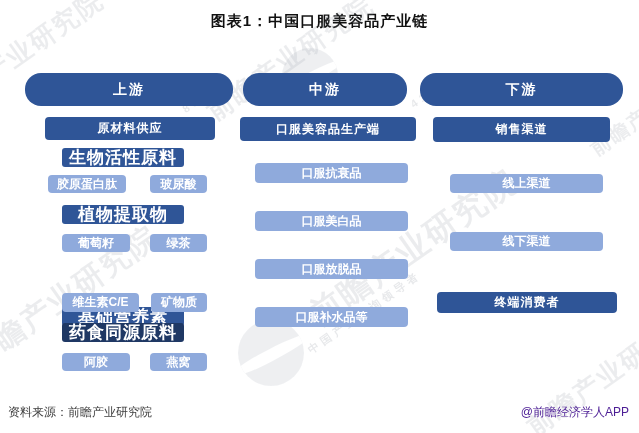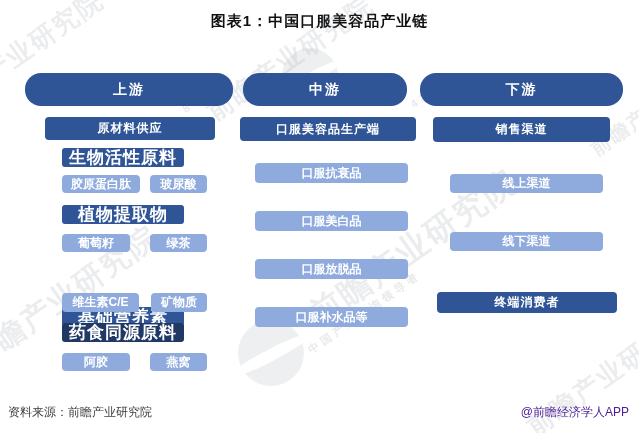--- a/index.html
+++ b/index.html
@@ -64,21 +64,21 @@
   <div class="wm-logo" style="left:282px;top:48px;width:56px;height:56px;">
     <div class="swoosh"></div>
   </div>
 
   <div class="title">图表1：中国口服美容品产业链</div>
 
   <div class="box dark hdr" style="left:25px;top:73px;width:208px;height:33px;">上游</div>
   <div class="box dark sub" style="left:45px;top:117px;width:170px;height:23px;">原材料供应</div>
 
   <div class="box dark grp" style="left:62px;top:148px;width:122px;height:19px;">生物活性原料</div>
-  <div class="box light itm" style="left:62px;top:175px;width:78px;height:18px;">胶原蛋白肽</div>
+  <div class="box light itm" style="left:48px;top:175px;width:78px;height:18px;">胶原蛋白肽</div>
   <div class="box light itm" style="left:150px;top:175px;width:57px;height:18px;">玻尿酸</div>
 
   <div class="box dark grp" style="left:62px;top:205px;width:122px;height:19px;">植物提取物</div>
   <div class="box light itm" style="left:62px;top:234px;width:68px;height:18px;">葡萄籽</div>
   <div class="box light itm" style="left:150px;top:234px;width:57px;height:18px;">绿茶</div>
 
   <div class="box dark grp" style="left:62px;top:263px;width:122px;height:19px;margin-top:44px;">基础营养素</div>
   <div class="box light itm" style="left:62px;top:293px;width:77px;height:19px;">维生素C/E</div>
   <div class="box light itm" style="left:151px;top:293px;width:56px;height:19px;">矿物质</div>
 

